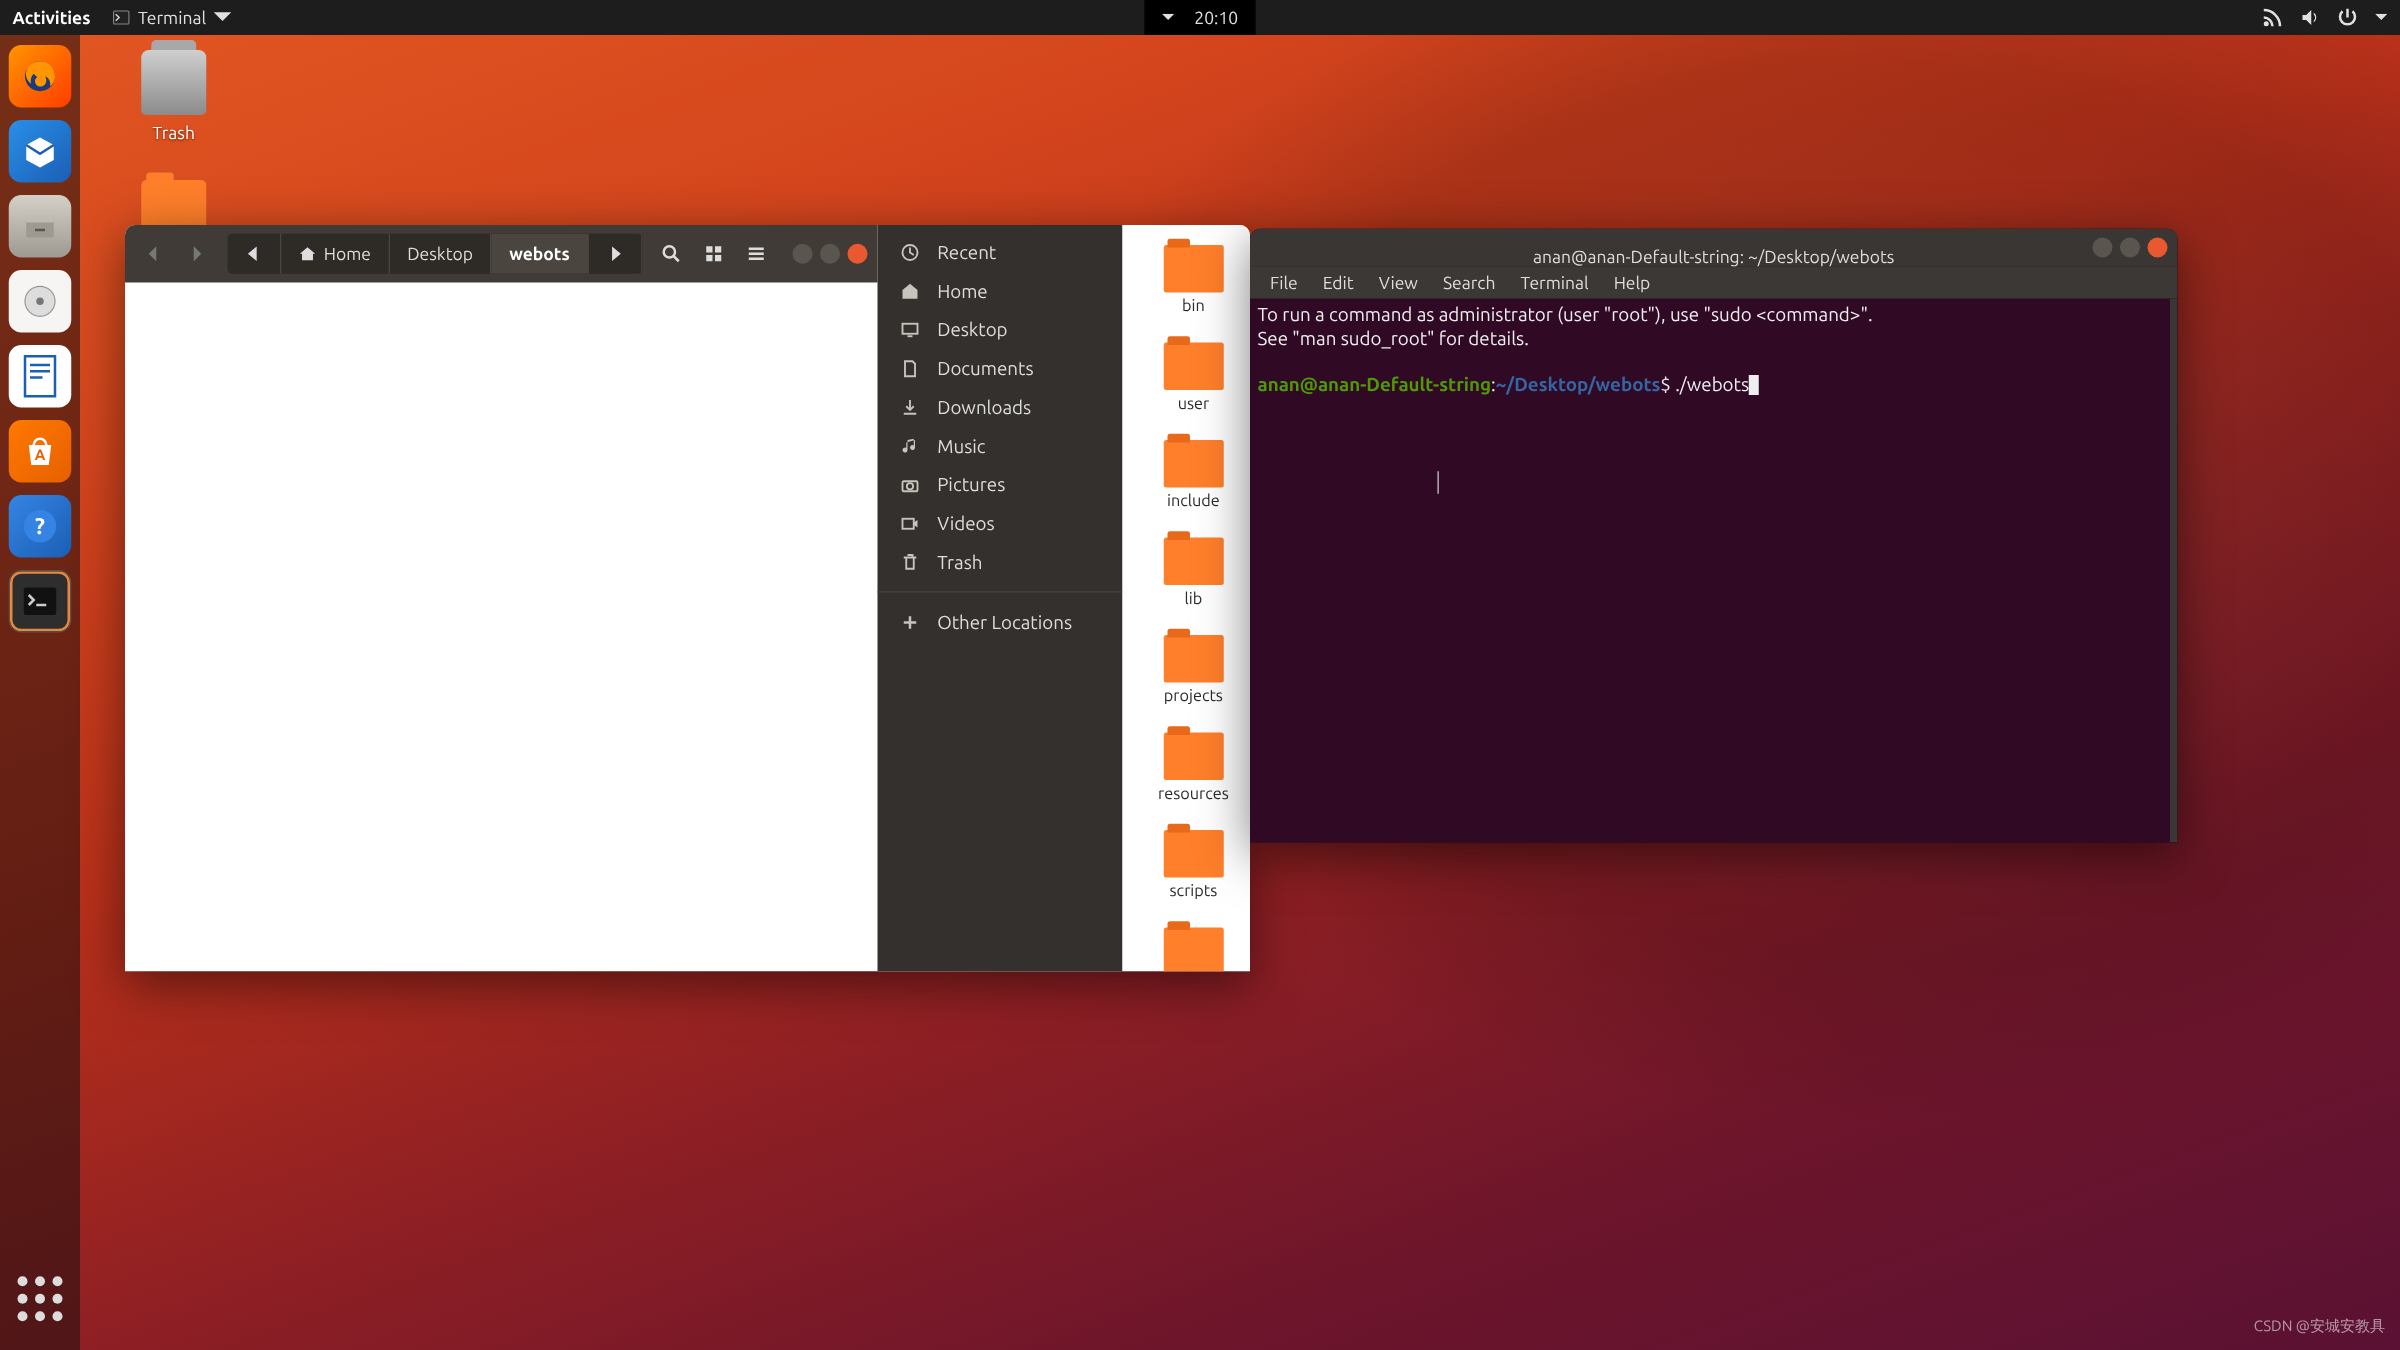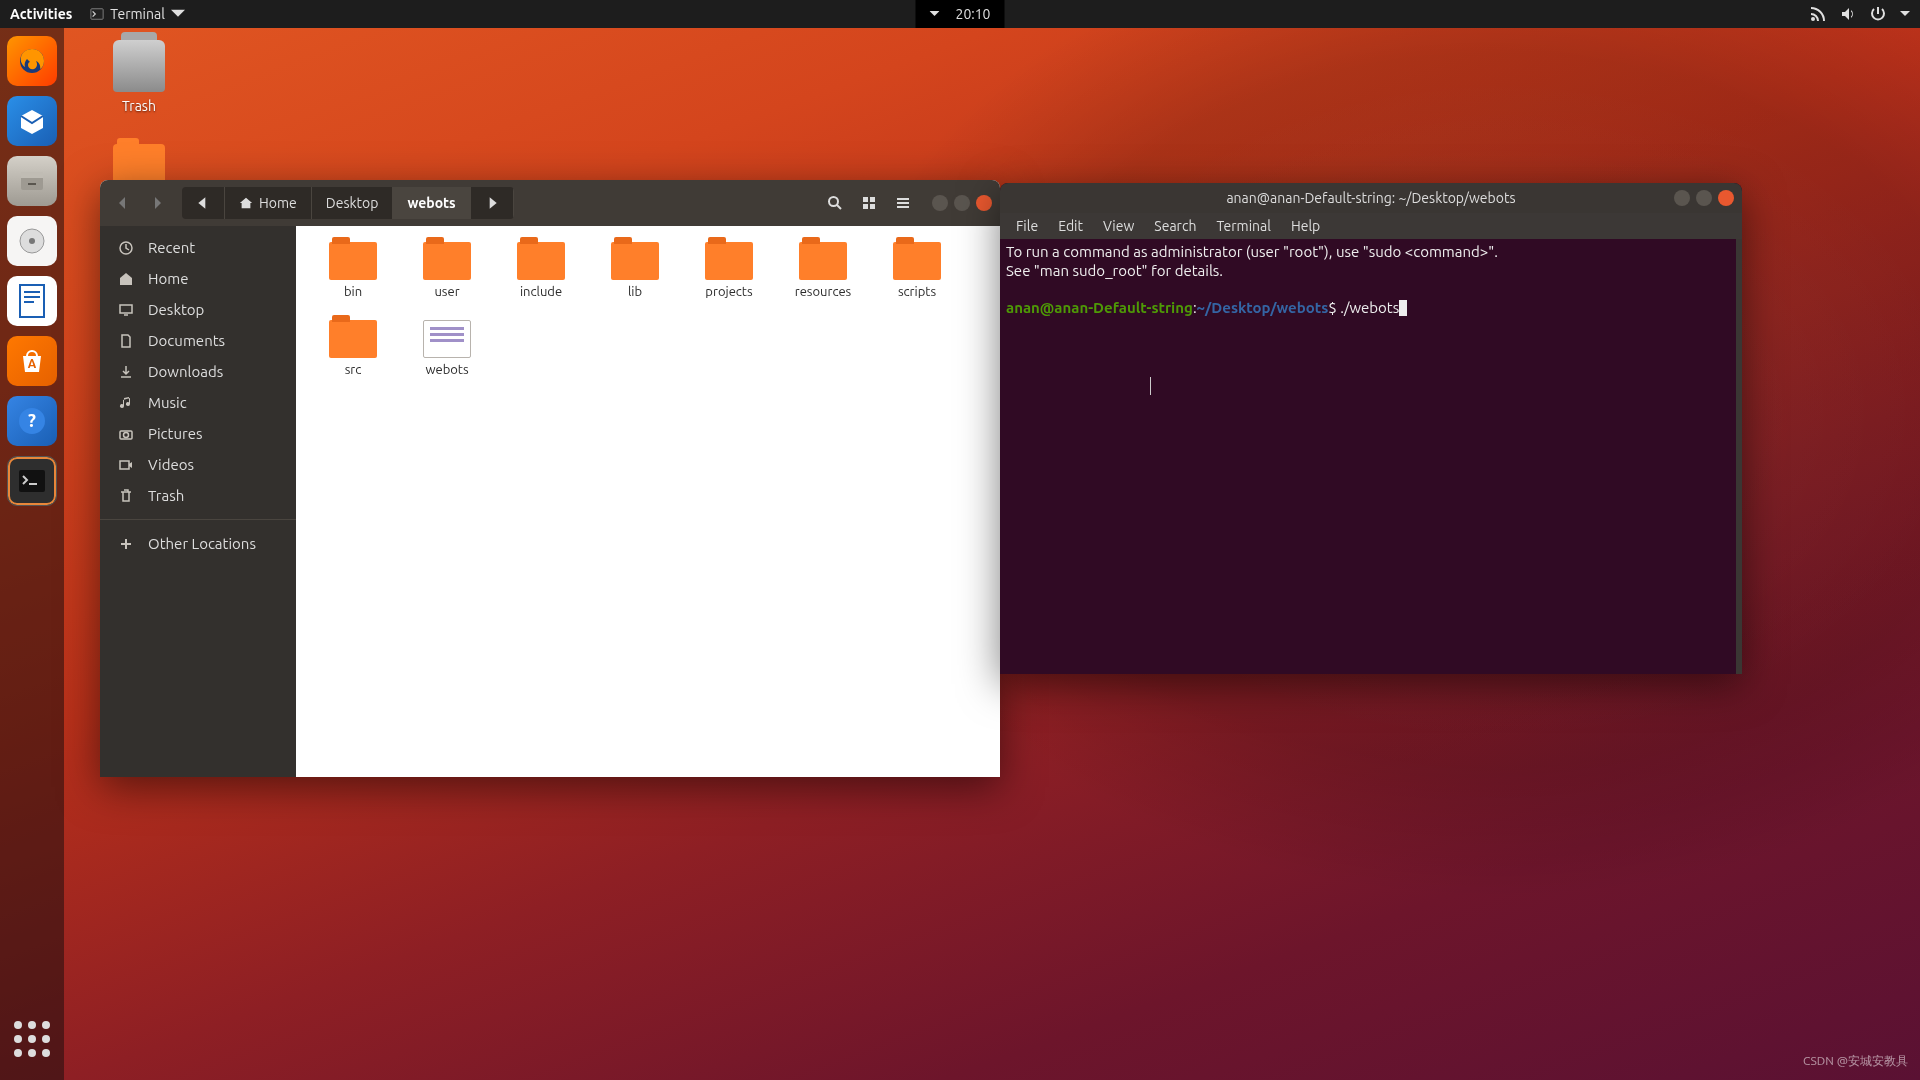--- a/index.html
+++ b/index.html
@@ -62,21 +62,21 @@
 .desk-icon .glyph { width:52px; height:52px; margin:0 auto 6px; }
 .trash-glyph { background:linear-gradient(#cfcfcf,#8b8b8b); border-radius:6px 6px 4px 4px; position:relative; }
 .trash-glyph::before { content:""; position:absolute; top:-8px; left:8px; right:8px; height:8px; background:#a8a8a8; border-radius:4px 4px 0 0; }
 .folder-glyph { background:#ff7f2a; border-radius:4px; position:relative; }
 .folder-glyph::before { content:""; position:absolute; top:-6px; left:4px; width:22px; height:10px; background:#ff7f2a; border-radius:3px 3px 0 0; }
 
 
 .files-win {
   position:absolute; left:100px; top:180px; width:900px; height:597px;
   background:#fff; border-radius:8px 8px 0 0; box-shadow:0 10px 40px rgba(0,0,0,.5);
-  display:flex; flex-direction:column; overflow:hidden; z-index:600;
+  display:flex; flex-direction:row; overflow:hidden; z-index:600;
 }
 .files-header {
   height:46px; background:#403b36; display:flex; align-items:center; padding:0 8px; gap:4px;
 }
 .hdr-btn { width:30px; height:30px; border-radius:4px; background:transparent; display:flex; align-items:center; justify-content:center; cursor:pointer; }
 .hdr-btn svg { fill:#ddd; width:16px; height:16px; }
 .hdr-btn.disabled svg { fill:#777; }
 .path-bar { display:flex; align-items:center; margin-left:6px; background:#2e2a26; border-radius:4px; overflow:hidden; height:32px; }
 .path-seg { padding:0 14px; height:100%; display:flex; align-items:center; gap:6px; color:#ddd; font-size:14px; cursor:pointer; border-right:1px solid #4a453f; }
 .path-seg.active { background:#4a453f; font-weight:600; color:#fff; }
@@ -100,21 +100,21 @@
 .fic.folder::before { content:""; position:absolute; top:-5px; left:3px; width:18px; height:7px; background:#e9691a; border-radius:2px 2px 0 0; }
 .fic.file { background:#fff; border:1px solid #b8b3ad; border-radius:2px; }
 .fic.file::after { content:""; position:absolute; top:6px; left:6px; right:6px; height:3px; background:#a090c8; box-shadow:0 6px 0 #a090c8, 0 12px 0 #a090c8; }
 
 
 .term-win {
   position:absolute; left:1000px; top:183px; width:742px; height:491px;
   background:#2c001e; border-radius:8px 8px 0 0; box-shadow:0 10px 40px rgba(0,0,0,.5);
   display:flex; flex-direction:column; overflow:hidden; z-index:700;
 }
-.term-title { height:30px; background:#3a3633; display:flex; align-items:center; justify-content:center; position:relative; color:#ddd; font-size:14px; }
+.term-title { height:30px; background:#3a3633; display:flex; align-items:flex-end; justify-content:center; position:relative; color:#ddd; font-size:14px; }
 .term-title .win-ctrls { position:absolute; right:8px; top:7px; }
 .term-menu { height:26px; background:#3c3836; display:flex; align-items:center; gap:0; padding:0 6px; font-size:14px; color:#ddd; }
 .term-menu span { padding:2px 10px; cursor:pointer; }
 .term-body {
   flex:1; background:#300a24; padding:4px 6px;
   font-family:"Ubuntu Mono","DejaVu Sans Mono",monospace; font-size:15px; line-height:1.25;
   color:#eee; white-space:pre; overflow:hidden; position:relative;
   border-right:6px solid #3a3633;
 }
 .t-green { color:#4e9a06; font-weight:bold; }

